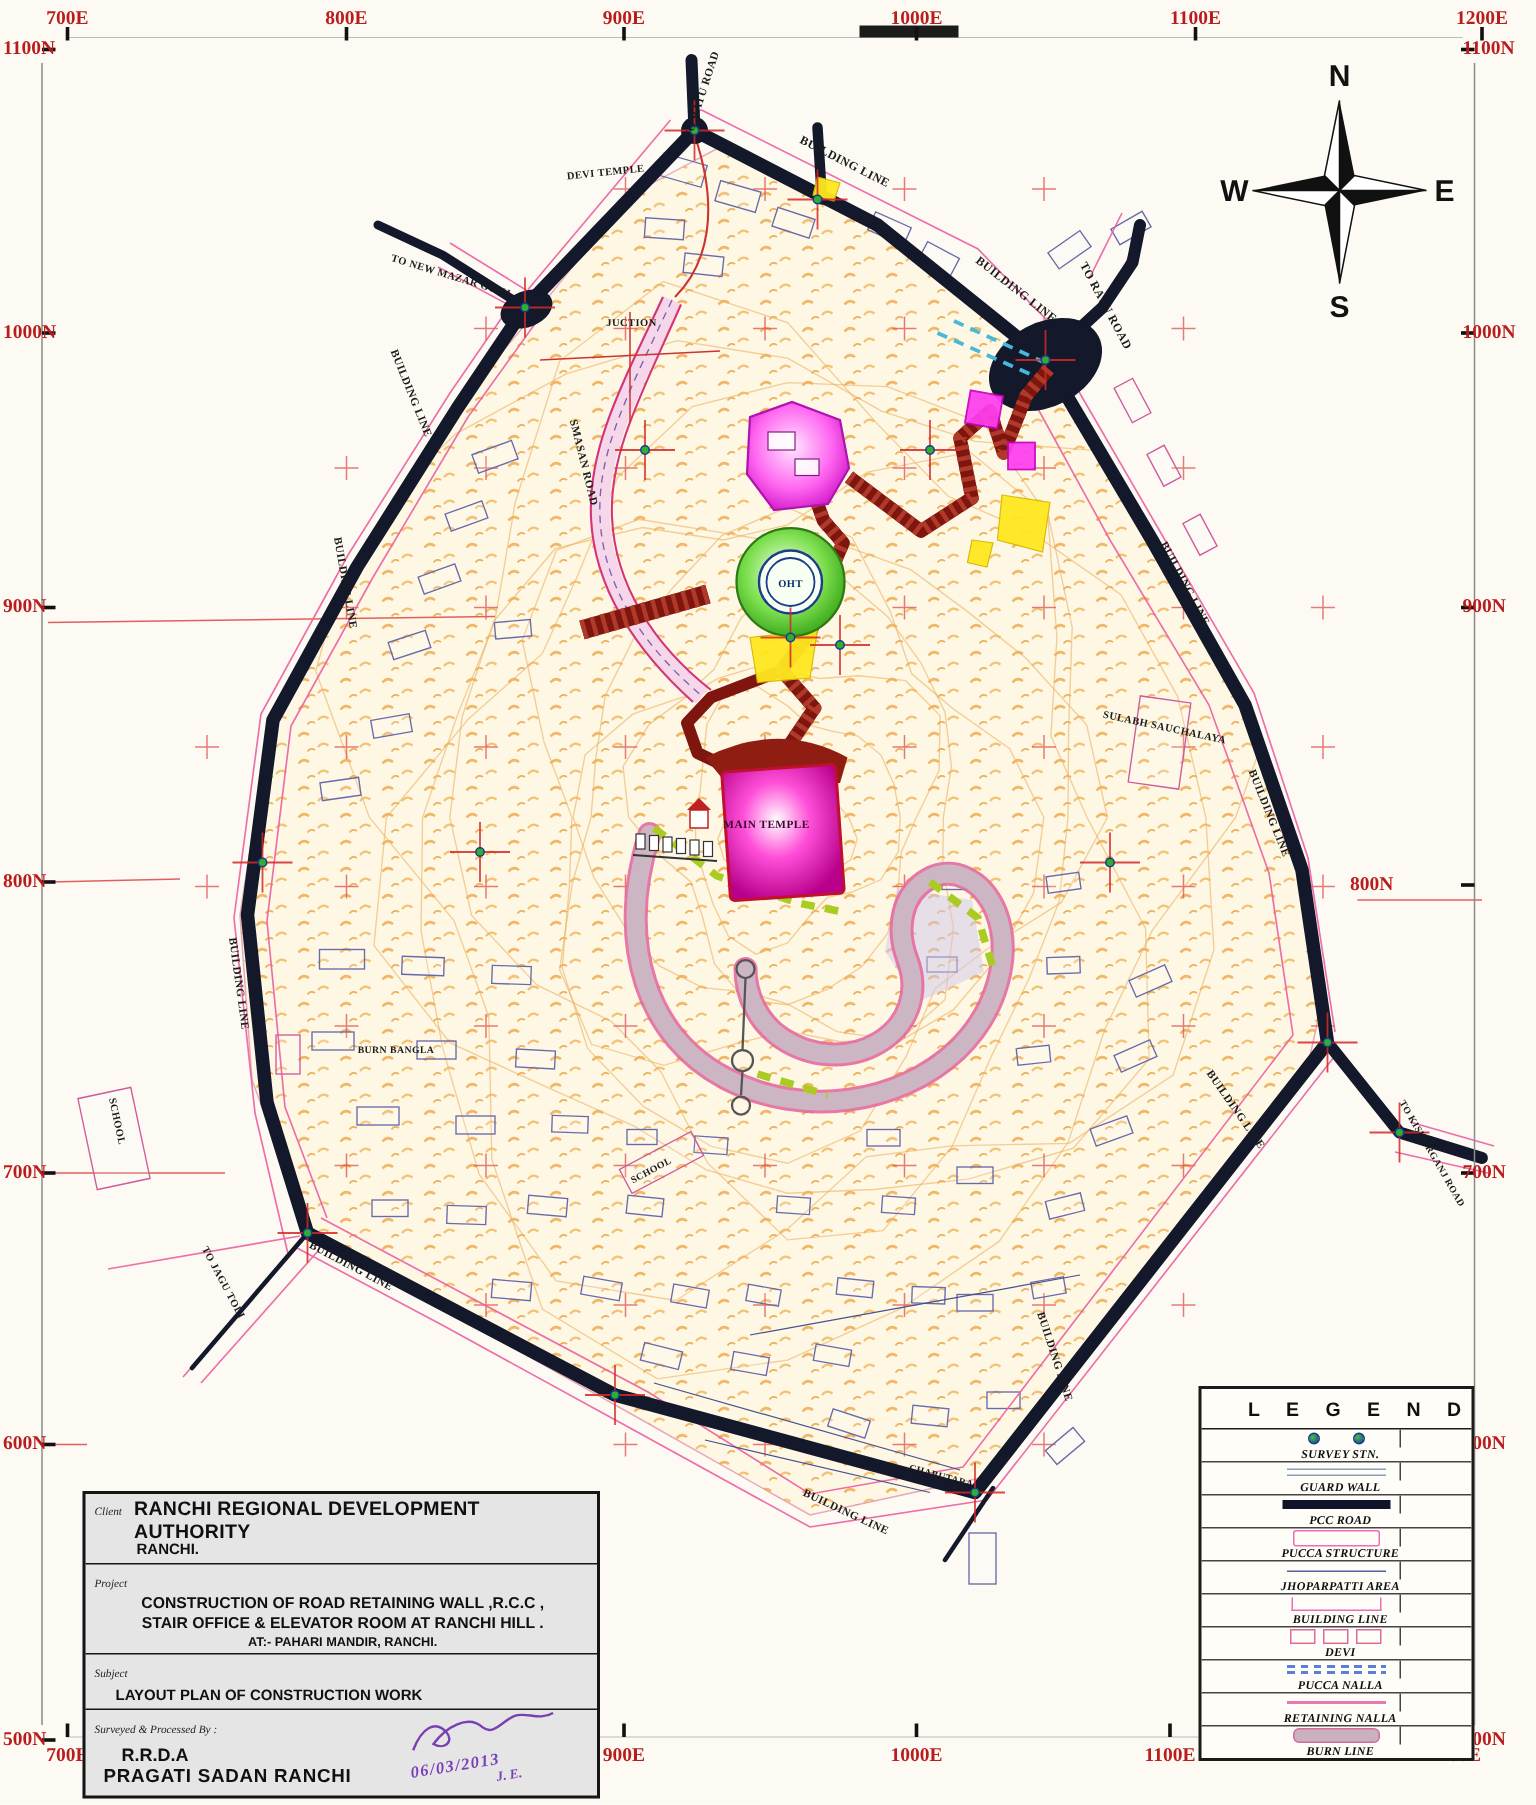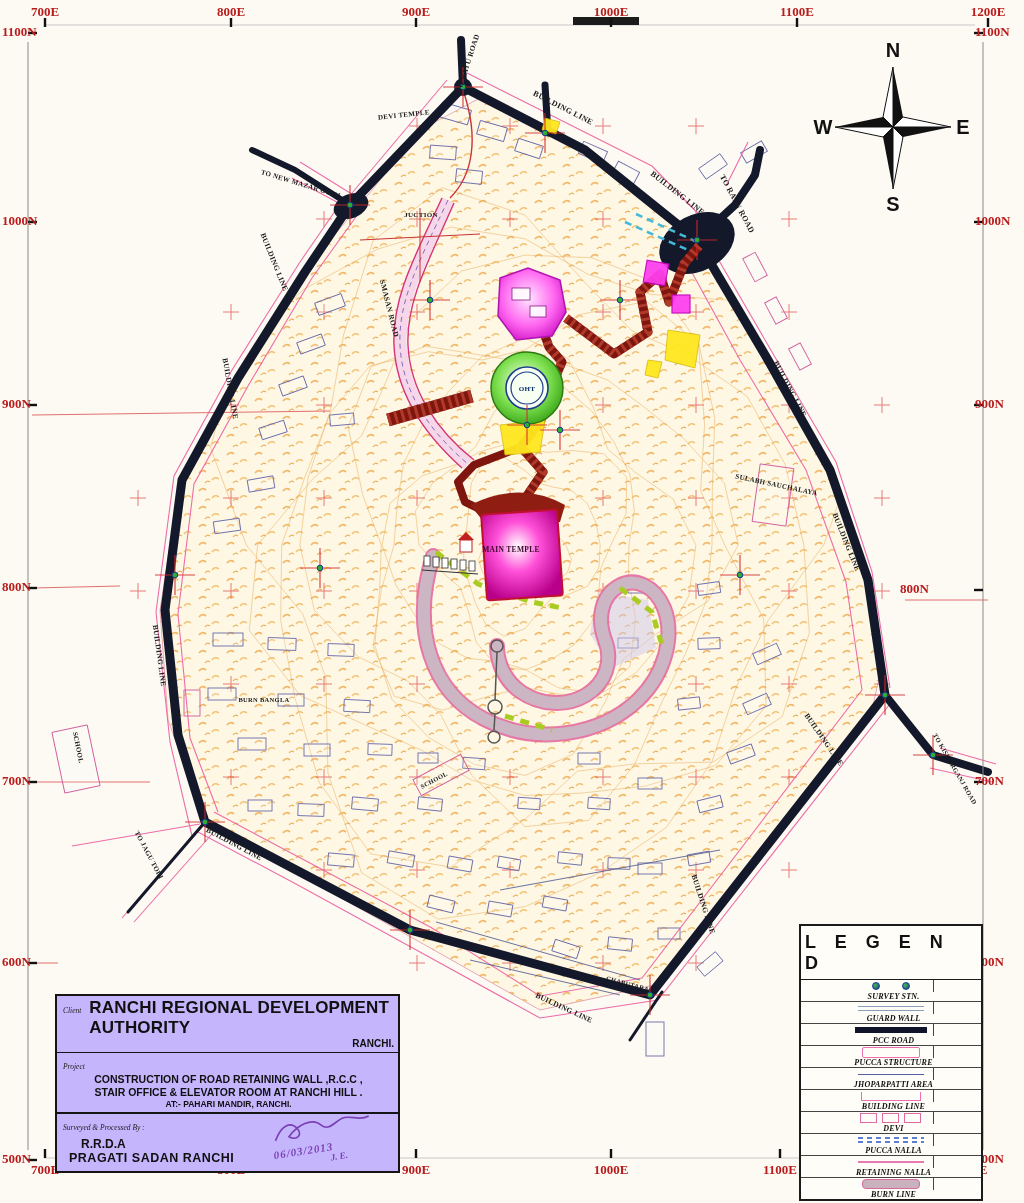--- a/index.html
+++ b/index.html
@@ -1,46 +1,46 @@
 <!DOCTYPE html>
 <html><head>
 <meta charset="utf-8">
 <style>
   html,body{margin:0;padding:0;}
   #page{position:relative;width:1024px;height:1203px;background:#fcfaf3;overflow:hidden;
         font-family:"Liberation Sans",sans-serif;}
   svg text{user-select:none;}
   .coord{position:absolute;font:bold 13px "Liberation Serif",serif;color:#b91c1c;white-space:nowrap;}
   
-  .titleblock{position:absolute;left:55px;top:994px;width:341px;background:#c4b5fd;
+  .titleblock{position:absolute;left:55px;top:994px;width:341px;background:#e5e5e5;
               border:2px solid #151515;color:#101010;}
   .tb-row{border-bottom:1.5px solid #151515;position:relative;padding:2px 4px 3px 6px;}
   .tb-row:last-child{border-bottom:none;}
   .tb-small{font:italic 7.5px "Liberation Serif",serif;color:#222;}
-  .tb-main{font-weight:bold;font-size:17px;letter-spacing:.2px;}
+  .tb-main{font-weight:bold;font-size:13px;letter-spacing:.2px;}
   .tb-client-line1{display:flex;gap:8px;align-items:baseline;}
-  .tb-indent{margin-left:28px;font-weight:bold;font-size:10px;text-align:right;}
+  .tb-indent{margin-left:28px;font-weight:bold;font-size:10px;}
   .tb-proj{text-align:center;font-weight:bold;font-size:10.5px;line-height:1.25;}
   .tb-proj-at{text-align:center;font-weight:bold;font-size:8.5px;}
   .tb-subject-row{display:flex;padding:0;}
   .tb-sub-left{flex:1;padding:2px 4px 3px 6px;}
   .tb-sub-right{width:128px;border-left:1.5px solid #151515;display:flex;align-items:center;
                 justify-content:center;font:bold italic 13px "Liberation Serif",serif;}
   .tb-subj{font-weight:bold;font-size:10px;margin-left:14px;margin-top:2px;}
   .tb-surv{position:relative;height:52px;}
   .tb-surv-l1{font-weight:bold;font-size:12px;margin-left:18px;margin-top:3px;}
   .tb-surv-l2{font-weight:bold;font-size:12.5px;margin-left:6px;letter-spacing:.5px;}
   .signature{position:absolute;right:6px;top:2px;width:120px;height:48px;color:#7a3fb5;
              transform:rotate(-9deg);}
   .sig-date{font:italic bold 11px "Liberation Serif",serif;color:#7a3fb5;letter-spacing:1px;}
   .sig-je{font:italic bold 9px "Liberation Serif",serif;color:#7a3fb5;margin-left:56px;}
   
   .legend{position:absolute;left:799px;top:924px;width:180px;background:#fffdf8;
           border:2px solid #1b1b1b;color:#101010;}
-  .legend-title{text-align:left;font-weight:bold;font-size:18px;letter-spacing:7px;
+  .legend-title{text-align:right;font-weight:bold;font-size:13px;letter-spacing:7px;
                 padding:6px 0 5px 4px;border-bottom:1.5px solid #1b1b1b;}
   .legend-row{display:flex;height:21px;border-bottom:1px solid #444;align-items:center;flex-direction:column;}
   .legend-row:last-child{border-bottom:none;}
   .legend-sym{width:84px;height:100%;border-right:1px solid #444;display:flex;
               align-items:center;justify-content:center;gap:5px;}
   .legend-label{flex:1;font:bold italic 8px "Liberation Serif",serif;padding-left:5px;
                 letter-spacing:.2px;white-space:nowrap;}
   .dot{width:6px;height:6px;border-radius:50%;background:radial-gradient(circle at 35% 35%,#4db84d,#153f8e);
        border:1px solid #123c8e;}
   .tline{width:66px;height:1px;background:#8aa0b8;display:block;}
@@ -541,20 +541,24 @@
       </div>
       <div class="tb-indent">RANCHI.</div>
     </div>
     <div class="tb-row">
       <span class="tb-small">Project</span>
       <div class="tb-proj">CONSTRUCTION OF ROAD RETAINING WALL ,R.C.C ,</div>
       <div class="tb-proj">STAIR OFFICE &amp; ELEVATOR ROOM AT RANCHI HILL .</div>
       <div class="tb-proj-at">AT:- PAHARI MANDIR, RANCHI.</div>
     </div>
     <div class="tb-row tb-subject-row">
+      <div class="tb-sub-left">
+        <span class="tb-small">Subject</span>
+        <div class="tb-subj">LAYOUT PLAN OF CONSTRUCTION WORK</div>
+      </div>
     </div>
     <div class="tb-row tb-surv">
       <span class="tb-small">Surveyed &amp; Processed By :</span>
       <div class="tb-surv-l1">R.R.D.A</div>
       <div class="tb-surv-l2">PRAGATI SADAN   RANCHI</div>
       <div class="signature">
         <svg width="120" height="20">
           <path d="M4,16 C12,2 22,-2 28,8 C32,15 24,19 18,14 C28,4 44,-2 52,8 C58,15 66,6 74,4 C82,2 90,10 100,6" stroke="#7a3fb5" stroke-width="1.6" fill="none"></path>
         </svg>
         <div class="sig-date">06/03/2013</div>

